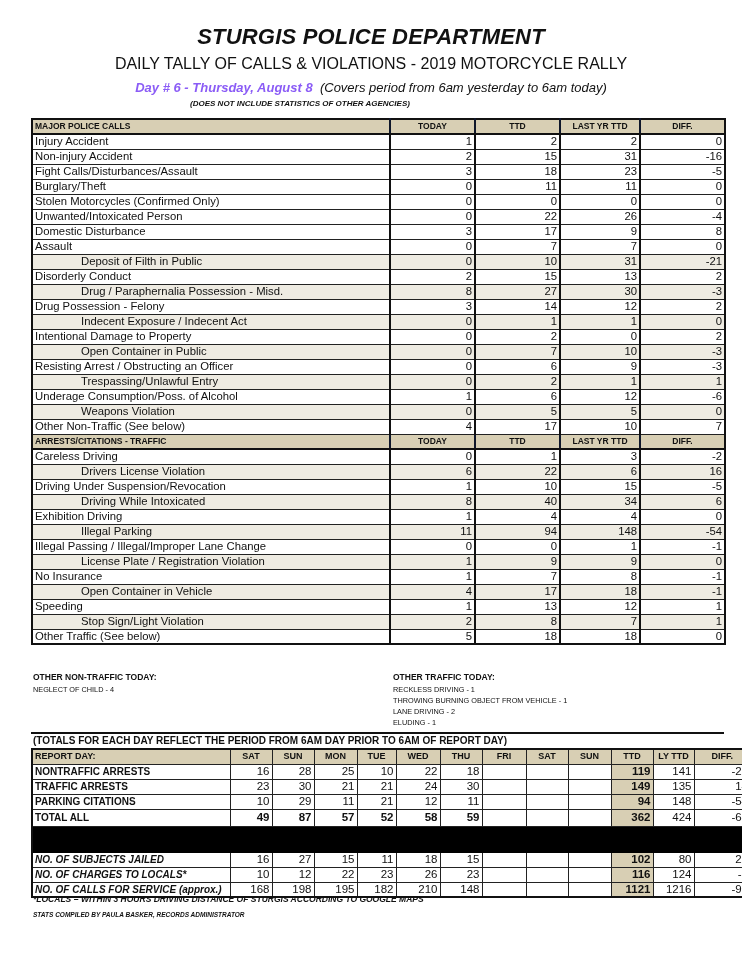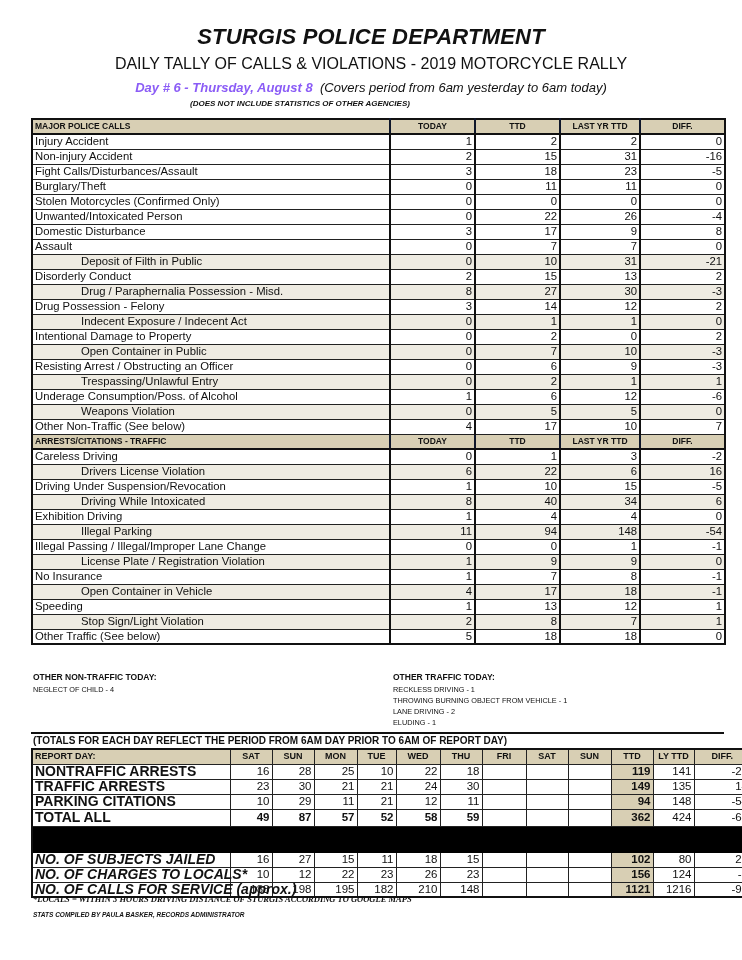--- a/index.html
+++ b/index.html
@@ -17,29 +17,29 @@
   table.main tr.hdr td.c { text-align: center; border-left: 2px solid #0f172a; }
   table.main tr.alt td { background: #eeebe2; padding-left: 48px; }
 
   .other { position: absolute; font-size: 7.3px; line-height: 11px; }
   .other .h { font-weight: bold; font-size: 8.5px; margin-bottom: 1px; }
   .rule { position: absolute; left: 31px; top: 732px; width: 693px; height: 2px; background: #111; }
   .totalsnote { position: absolute; left: 33px; top: 735px; font-size: 10px; font-weight: bold; text-align: center; }
 
   table.sum { position: absolute; left: 31px; top: 748px; width: 693px; border-collapse: collapse; border: 2px solid #111; table-layout: fixed; }
   table.sum td { border: 1px solid #222; height: 15px; font-size: 11.5px; padding: 0 2px; text-align: right; line-height: 13px; white-space: nowrap; }
-  table.sum td.lbl { text-align: left; font-weight: bold; font-size: 14px; }
+  table.sum td.lbl { text-align: left; font-weight: bold; font-size: 10px; }
   table.sum td.lbl.it { font-style: italic; }
   table.sum tr.hdr td { background: #d8cfb4; font-weight: bold; font-size: 9px; text-align: center; }
   table.sum tr.hdr td.lbl { text-align: left; }
   table.sum td.ttd { background: #d8cfb4; font-weight: bold; }
   table.sum tr.tot td { font-weight: bold; height: 17px; }
   table.sum tr.tot td.ly, table.sum tr.tot td.df { font-weight: normal; }
   table.sum tr.black td { background: #000; height: 26px; border-color: #000; }
-  .foot1 { position: absolute; left: 33px; top: 894px; font-size: 8.5px; font-weight: bold; font-style: italic; font-family: Liberation Serif, serif; }
+  .foot1 { position: absolute; left: 33px; top: 894px; font-size: 8.5px; font-weight: bold; font-style: italic; }
   .foot2 { position: absolute; left: 33px; top: 911px; font-size: 6.5px; font-weight: bold; font-style: italic; }
 </style>
 </head>
 <body>
 
 <div class="title">STURGIS POLICE DEPARTMENT</div>
 <div class="subtitle">DAILY TALLY OF CALLS &amp; VIOLATIONS - 2019 MOTORCYCLE RALLY</div>
 <div class="dayline">
   <span class="red">Day # 6 -  Thursday, August 8</span>&nbsp;
   <span>(Covers period from 6am yesterday to 6am today)</span>
@@ -432,27 +432,27 @@
         <td class="lbl it">NO. OF CHARGES TO LOCALS*</td>
         <td>10</td>
         <td>12</td>
         <td>22</td>
         <td>23</td>
         <td>26</td>
         <td>23</td>
         <td></td>
         <td></td>
         <td></td>
-        <td class="ttd">156</td>
+        <td class="ttd">116</td>
         <td class="ly">124</td>
         <td class="df">-8</td>
       </tr>
       <tr>
         <td class="lbl it">NO. OF CALLS FOR SERVICE (approx.)</td>
-        <td>188</td>
+        <td>168</td>
         <td>198</td>
         <td>195</td>
         <td>182</td>
         <td>210</td>
         <td>148</td>
         <td></td>
         <td></td>
         <td></td>
         <td class="ttd">1121</td>
         <td class="ly">1216</td>

